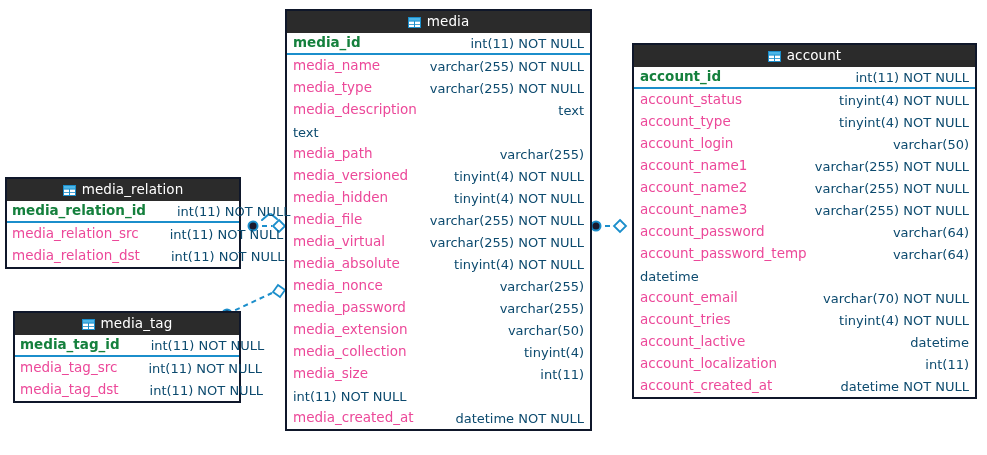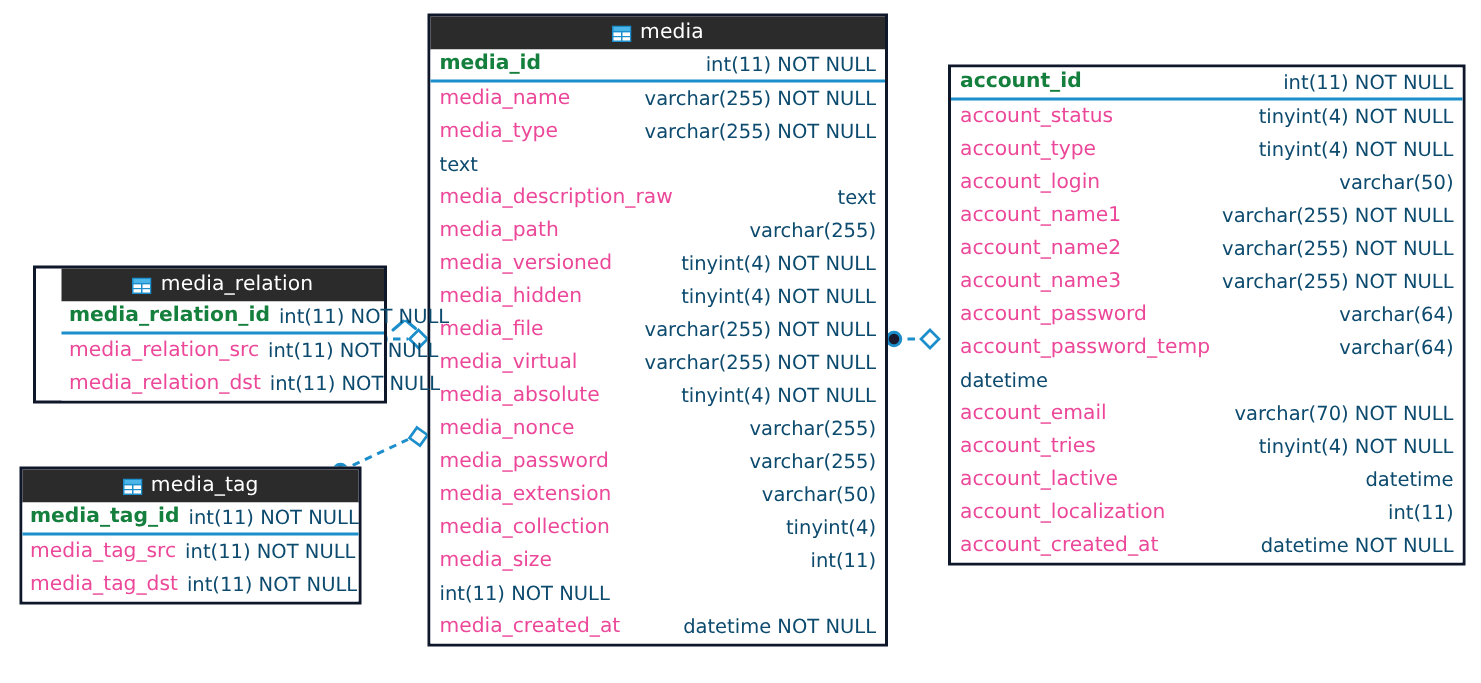--- a/index.html
+++ b/index.html
@@ -89,27 +89,27 @@
 
   .row.pk {
     border-bottom: 2px solid #1b8ecb;
   }
   .row.pk .col-name {
     font-weight: bold;
     color: #15803d;
   }
 
   
-  .entity.compact .row { padding: 0 5px; }
+  .entity.compact .row { padding: 0 5px; gap: 25px; }
   .entity.compact .row .col-name { padding-right: 6px; }
 
   
   #entity-media        { left: 285px; top: 9px;   width: 307px; }
   #entity-account      { left: 632px; top: 43px;  width: 345px; }
-  #entity-media_relation { left: 22px;  top: 177px; width: 236px; padding-left: 17px; }
+  #entity-media_relation { left: 5px;  top: 177px; width: 236px; }
   #entity-media_tag    { left: 13px;  top: 311px; width: 228px; }
 </style>
 </head>
 <body>
 
 <div class="canvas">
 
   <svg id="connectors" viewBox="0 0 987 455" width="987" height="455">
 
     <g>
@@ -155,24 +155,24 @@
       <div>
         <div class="row">
           <span class="col-name">media_name</span>
           <span class="col-type">varchar(255) NOT NULL</span>
         </div>
         <div class="row">
           <span class="col-name">media_type</span>
           <span class="col-type">varchar(255) NOT NULL</span>
         </div>
         <div class="row">
+          <span class="col-name">media_description</span>
           <span class="col-type">text</span>
         </div>
         <div class="row">
-          <span class="col-name">media_description_raw</span>
           <span class="col-type">text</span>
         </div>
         <div class="row">
           <span class="col-name">media_path</span>
           <span class="col-type">varchar(255)</span>
         </div>
         <div class="row">
           <span class="col-name">media_versioned</span>
           <span class="col-type">tinyint(4) NOT NULL</span>
         </div>
@@ -217,20 +217,33 @@
         </div>
         <div class="row">
           <span class="col-name">media_created_at</span>
           <span class="col-type">datetime NOT NULL</span>
         </div>
       </div>
     </div>
   </div>
 
   <div class="entity" id="entity-account">
+    <div class="entity-header">
+      <span class="table-icon">
+        <svg width="13" height="11" viewBox="0 0 13 11">
+          <rect x="0" y="0" width="13" height="11" fill="#1b8ecb"></rect>
+          <rect x="1" y="1" width="11" height="2.6" fill="#4db6e8"></rect>
+          <rect x="1" y="4.6" width="5" height="2.4" fill="#ffffff"></rect>
+          <rect x="7" y="4.6" width="5" height="2.4" fill="#ffffff"></rect>
+          <rect x="1" y="7.8" width="5" height="2.2" fill="#ffffff"></rect>
+          <rect x="7" y="7.8" width="5" height="2.2" fill="#ffffff"></rect>
+        </svg>
+      </span>
+      <span>account</span>
+    </div>
     <div class="entity-body">
       <div class="row pk">
         <span class="col-name">account_id</span>
         <span class="col-type">int(11) NOT NULL</span>
       </div>
       <div>
         <div class="row">
           <span class="col-name">account_status</span>
           <span class="col-type">tinyint(4) NOT NULL</span>
         </div>

